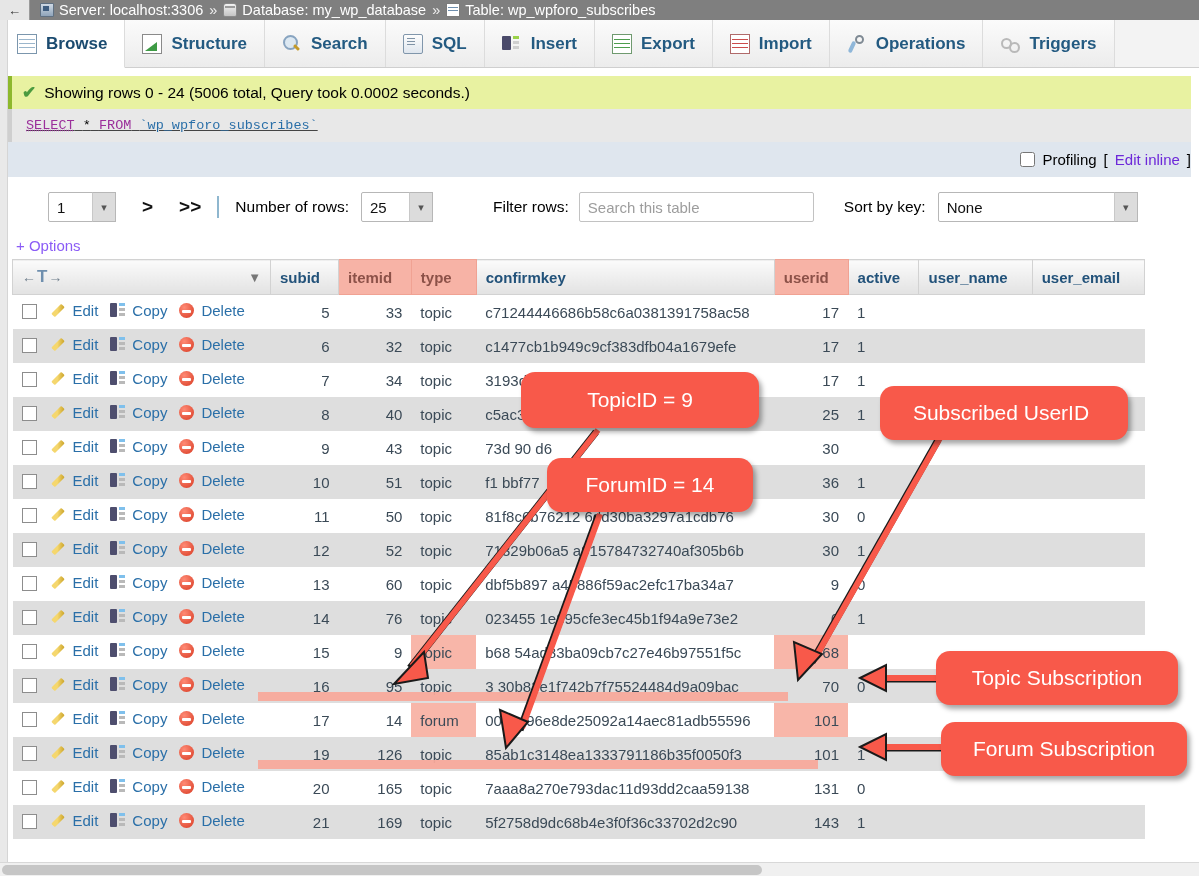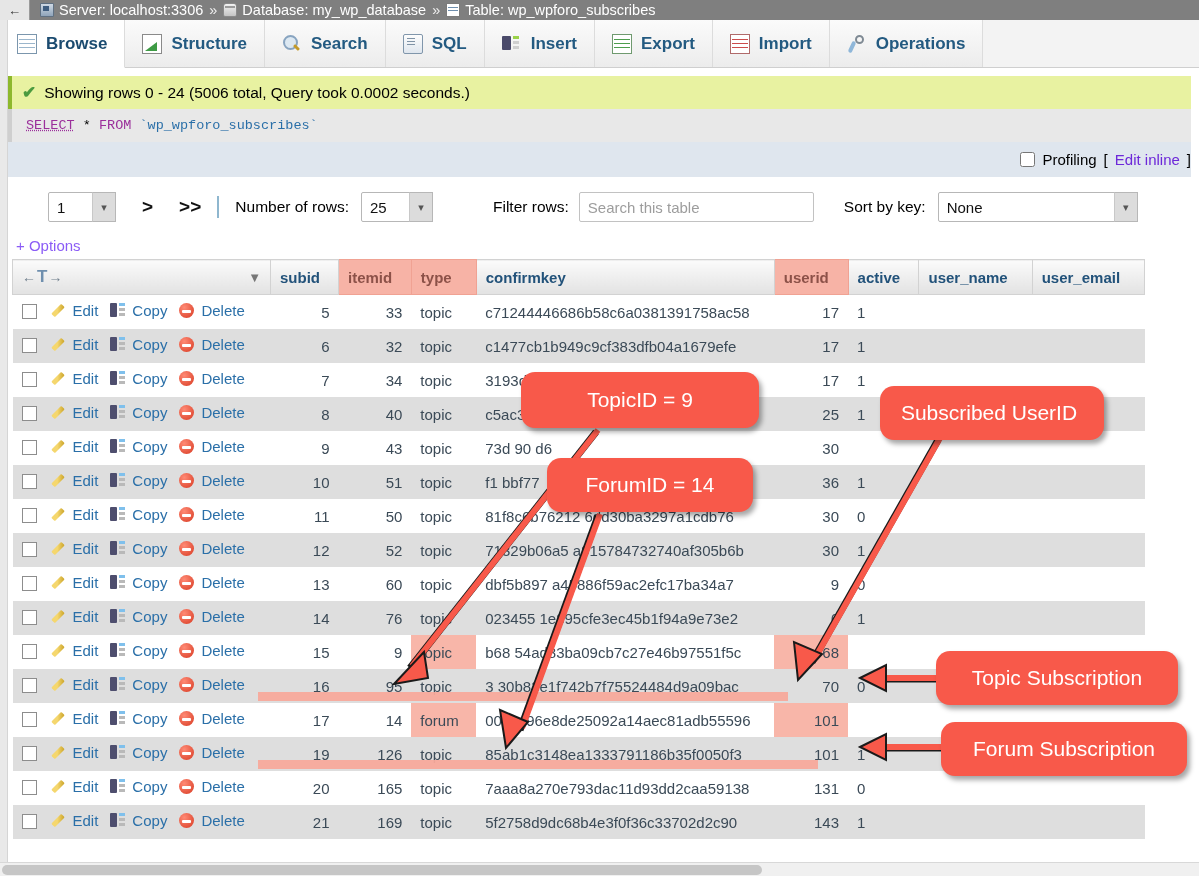--- a/index.html
+++ b/index.html
@@ -98,20 +98,21 @@
   }
   .sqlbox {
     margin-left: 8px;
     width: 1183px;
     background: #e8e8e8;
     border-left: 4px solid #cfcfcf;
     padding: 9px 0 9px 14px;
     font-family: "Liberation Mono", monospace;
     font-size: 13.5px;
     color: #444;
+    text-decoration: underline;
   }
   .kw { color: #9b2f9b; text-decoration: underline; text-decoration-style: dotted; }
   .kw2 { color: #9b2f9b; }
   .star { color: #000; }
   .tick { color: #2a6fa8; }
 
   .profiling-row {
     margin-left: 8px;
     width: 1183px;
     background: #dfe6ee;
@@ -284,20 +285,24 @@
       <span class="ticon ic-export"></span>
       <span>Export</span>
     </div>
     <div class="tab">
       <span class="ticon ic-import"></span>
       <span>Import</span>
     </div>
     <div class="tab">
       <span class="ticon ic-ops"></span>
       <span>Operations</span>
+    </div>
+    <div class="tab">
+      <span class="ticon ic-trig"></span>
+      <span>Triggers</span>
     </div>
   </div>
 
   <div class="edge-left"></div>
 
   <div class="notice">
     <span class="check">✔</span>
     <span>Showing rows 0 - 24 (5006 total, Query took 0.0002 seconds.)</span>
   </div>
 
@@ -776,21 +781,21 @@
     <path d="M952,678 L880,678" stroke="#f8594a" stroke-width="6" fill="none"></path>
     <polygon points="860,678 886,665 886,691" fill="#f8594a" stroke="#1a1a1a" stroke-width="2"></polygon>
 
     <path d="M958,748 L880,748" stroke="#1a1a1a" stroke-width="7" fill="none"></path>
     <path d="M958,747 L880,747" stroke="#f8594a" stroke-width="6" fill="none"></path>
     <polygon points="860,747 886,734 886,760" fill="#f8594a" stroke="#1a1a1a" stroke-width="2"></polygon>
   </svg>
 
   <div class="callout" style="left:521px; top:372px; width:238px; height:56px;">TopicID = 9</div>
   <div class="callout" style="left:547px; top:458px; width:206px; height:54px;">ForumID = 14</div>
-  <div class="callout" style="left:880px; top:386px; width:224px; height:54px;padding-left:12px;">Subscribed UserID</div>
+  <div class="callout" style="left:880px; top:386px; width:248px; height:54px;padding-left:12px;">Subscribed UserID</div>
   <div class="callout" style="left:936px; top:651px; width:242px; height:54px;">Topic Subscription</div>
   <div class="callout" style="left:941px; top:722px; width:246px; height:54px;">Forum Subscription</div>
 
   <div class="scroll-x">
     <div class="thumb"></div>
   </div>
 
 </div>
 
 </body></html>

